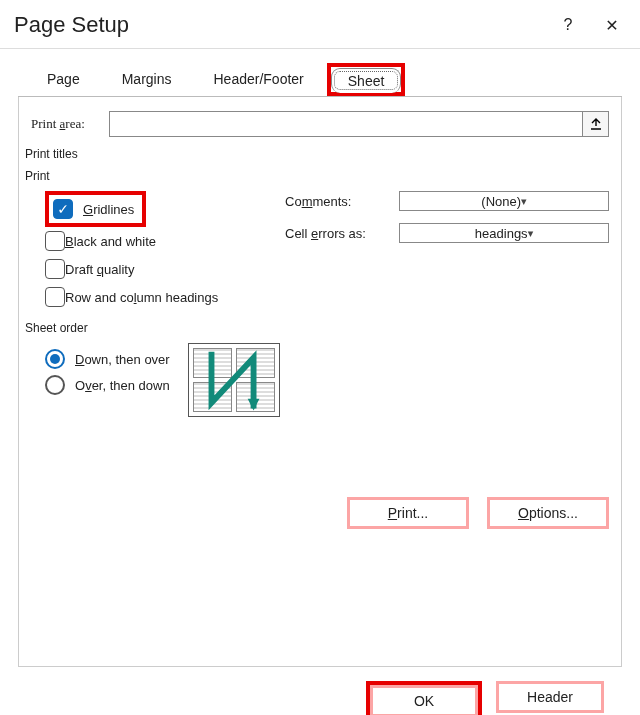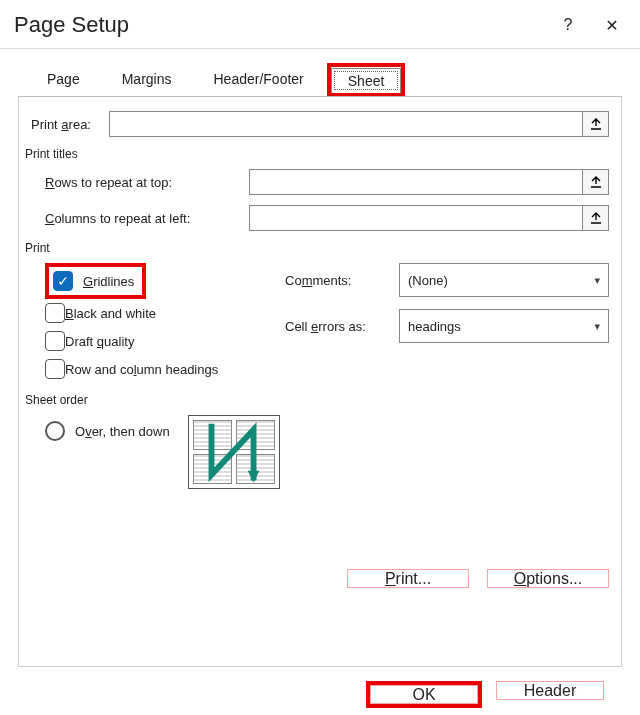--- a/index.html
+++ b/index.html
@@ -55,33 +55,34 @@
     background: #fff;
     outline: 1px dotted #666;
     outline-offset: -4px;
   }
   .tab-highlight {
     border: 4px solid #e60000;
     padding: 0;
   }
   .tab-highlight .tab {
     padding: 4px 16px;
+    border-radius: 9px;
   }
   .pane {
     border: 1px solid #ccc;
     border-top: none;
     padding: 14px 12px 18px 12px;
     min-height: 570px;
   }
   .row {
     display: flex;
     align-items: center;
     margin-bottom: 10px;
   }
-  .row .lbl { min-width: 78px; }
+  .row .lbl { min-width: 78px; font-family: Liberation Serif, serif; }
   .row .lbl-wide { min-width: 204px; }
   .textfield {
     flex: 1;
     height: 26px;
     border: 1px solid #888;
     background: #fff;
     padding: 2px 4px;
   }
   .refbtn {
     width: 26px;
@@ -156,25 +157,25 @@
   .print-left { width: 230px; }
   .print-right { flex: 1; }
   .sel-row {
     display: flex;
     align-items: center;
     margin-bottom: 12px;
   }
   .sel-row .slabel { width: 114px; }
   .select {
     flex: 1;
-    height: 34px;
+    height: 20px;
     border: 1px solid #888;
     display: flex;
     align-items: center;
-    justify-content: space-between;
+    justify-content: center;
     padding: 0 8px;
     cursor: pointer;
     background: #fff;
   }
   .select .caret { font-size: 11px; color: #444; }
   .page-order-row {
     display: flex;
     gap: 18px;
     align-items: flex-start;
   }
@@ -201,28 +202,28 @@
     pointer-events: none;
   }
   .btnrow {
     display: flex;
     gap: 18px;
     justify-content: flex-end;
     margin-top: 80px;
   }
   .btn {
     min-width: 122px;
-    height: 19px;
-    border: 1px solid #fca5a5;
-    background: #fff;
-    display: flex;
-    align-items: center;
-    justify-content: center;
-    cursor: pointer;
-    font-size: 16px;
+    height: 32px;
+    border: 3px solid #fca5a5;
+    background: #fff;
+    display: flex;
+    align-items: center;
+    justify-content: center;
+    cursor: pointer;
+    font-size: 14px;
   }
   .dlg-buttons {
     display: flex;
     gap: 14px;
     justify-content: flex-end;
     padding: 14px 18px 0 0;
   }
   .dlg-buttons .btn { min-width: 108px; }
   .btn-highlight {
     border: 4px solid #e60000;
@@ -259,40 +260,20 @@
       </span>
       <input class="textfield" value="" style="">
       <div class="refbtn">
         <svg class="ref-icon" viewBox="0 0 14 14">
             <path d="M7 2 L7 9 M3 6 L7 2 L11 6 M2 12 L12 12" stroke="#000" stroke-width="1.4" fill="none"></path>
           </svg>
       </div>
     </div>
 
     <div class="section-title">Print titles</div>
-    <div class="indent">
-      <div class="row">
-        <span class="lbl-wide"><span class="underl">R</span>ows to repeat at top:</span>
-        <input class="textfield" value="" style="">
-        <div class="refbtn">
-          <svg class="ref-icon" viewBox="0 0 14 14">
-              <path d="M7 2 L7 9 M3 6 L7 2 L11 6 M2 12 L12 12" stroke="#000" stroke-width="1.4" fill="none"></path>
-            </svg>
-        </div>
-      </div>
-      <div class="row">
-        <span class="lbl-wide"><span class="underl">C</span>olumns to repeat at left:</span>
-        <input class="textfield" value="" style="">
-        <div class="refbtn">
-          <svg class="ref-icon" viewBox="0 0 14 14">
-              <path d="M7 2 L7 9 M3 6 L7 2 L11 6 M2 12 L12 12" stroke="#000" stroke-width="1.4" fill="none"></path>
-            </svg>
-        </div>
-      </div>
-    </div>
 
     <div class="section-title">Print</div>
     <div class="indent print-grid">
       <div class="print-left">
         <div class="chk-highlight">
           <div class="chk checked">✓</div>
           <span><span class="underl">G</span>ridlines</span>
         </div>
         <div class="chkrow">
           <div class="chk"></div>
@@ -321,20 +302,24 @@
             <span>headings</span>
             <span class="caret">▾</span>
           </div>
         </div>
       </div>
     </div>
 
     <div class="section-title">Sheet order</div>
     <div class="indent page-order-row">
       <div>
+        <div class="radio-row">
+          <div class="radio sel"></div>
+          <span><span class="underl">D</span>own, then over</span>
+        </div>
         <div class="radio-row">
           <div class="radio"></div>
           <span>O<span class="underl">v</span>er, then down</span>
         </div>
       </div>
       <div class="order-diagram">
         <div class="pg"></div>
           <div class="pg"></div>
           <div class="pg"></div>
           <div class="pg"></div>

